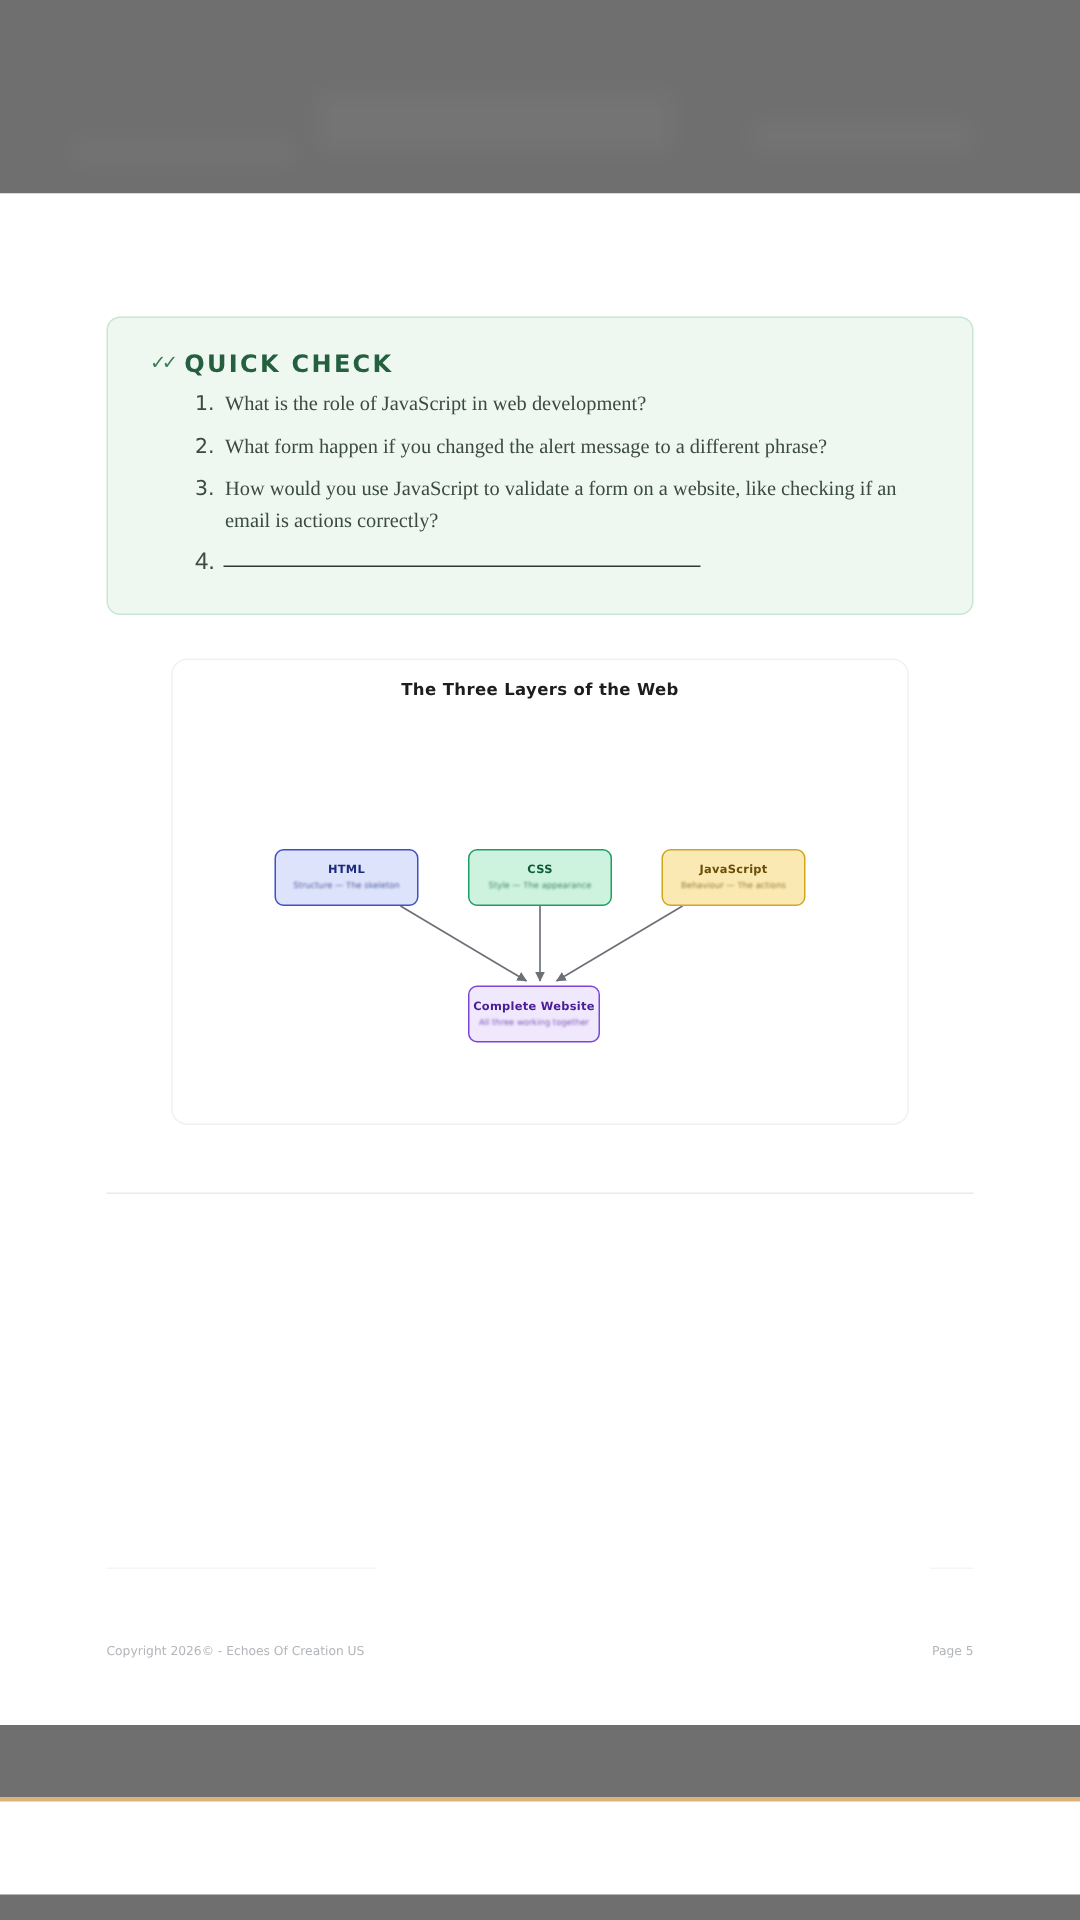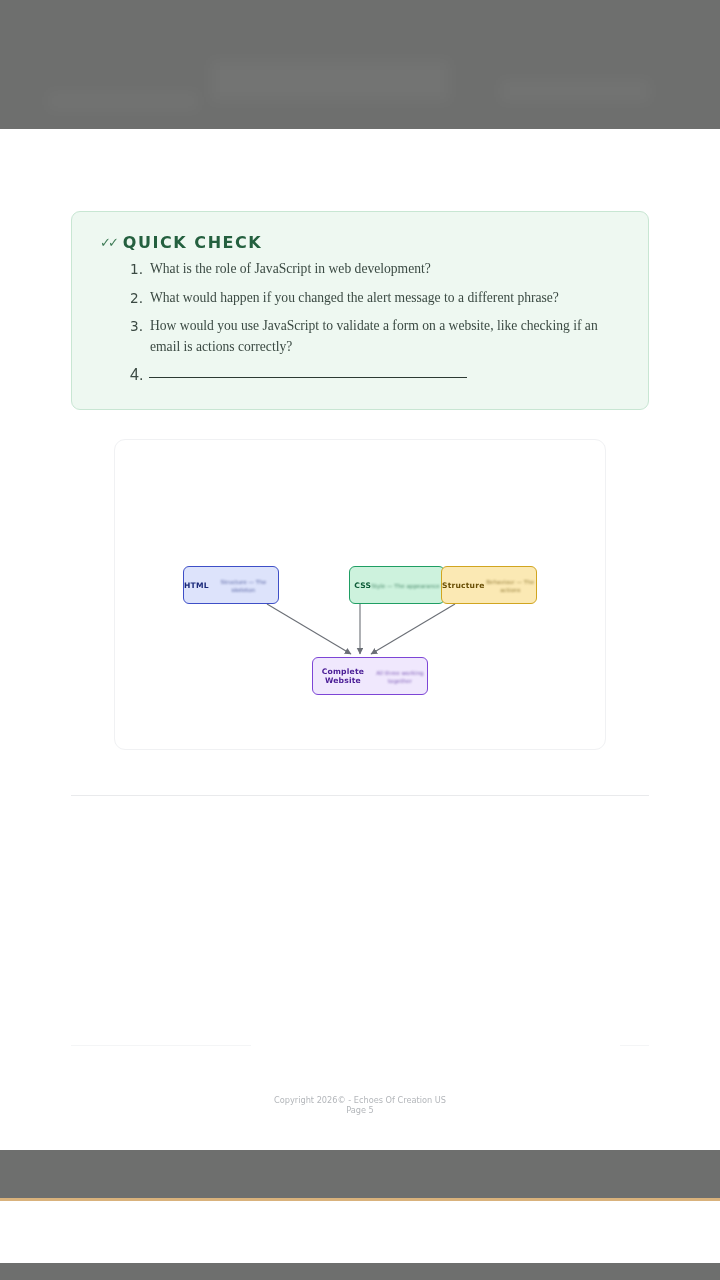--- a/index.html
+++ b/index.html
@@ -122,21 +122,21 @@
     color: #1d1d1f;
     letter-spacing: 0.25px;
     font-family: "DejaVu Sans", sans-serif;
   }
   .dnode {
     position: absolute;
     border-radius: 6px;
     border-width: 1.4px;
     border-style: solid;
     display: flex;
-    flex-direction: row;
+    flex-direction: column;
     align-items: center;
     justify-content: center;
     text-align: center;
   }
   .dnode .dn-title {
     font-size: 7.6px;
     font-weight: bold;
     letter-spacing: 0.2px;
     font-family: "DejaVu Sans", sans-serif;
   }
@@ -148,30 +148,30 @@
     filter: blur(0.85px);
     opacity: 0.72;
   }
   .node-html {
     left: 68px; top: 126px; width: 96px; height: 38px;
     background: #dde3fb; border-color: #3e4fc7;
   }
   .node-html .dn-title, .node-html .dn-sub { color: #1b2a7a; }
   .node-css {
     left: 197px; top: 126px; width: 96px; height: 38px;
-    background: #cdf2dd; border-color: #1f9e63; margin-left: 37px;
+    background: #cdf2dd; border-color: #1f9e63;
   }
   .node-css .dn-title, .node-css .dn-sub { color: #0d5c38; }
   .node-js {
     left: 326px; top: 126px; width: 96px; height: 38px;
     background: #fbe9b4; border-color: #d1a520;
   }
   .node-js .dn-title, .node-js .dn-sub { color: #6a5007; }
   .node-site {
-    left: 197px; top: 217px; width: 116px; height: 38px;
+    left: 197px; top: 217px; width: 88px; height: 38px;
     background: #f0e8fd; border-color: #7d45d6;
   }
   .node-site .dn-title, .node-site .dn-sub { color: #4a1d96; }
   .diagram-svg {
     position: absolute;
     left: 0; top: 0;
     width: 492px; height: 311px;
     overflow: visible;
   }
 
@@ -202,21 +202,20 @@
     position: absolute;
     left: 71px;
     top: 966px;
     width: 578px;
     display: flex;
     justify-content: space-between;
     align-items: center;
     color: #b3b6ba;
     font-size: 8.2px;
     font-family: "DejaVu Sans", sans-serif;
-    flex-direction: column;
   }
 
   
   .bottom-band {
     position: absolute;
     left: 0; top: 1150px;
     width: 720px; height: 48px;
     background: #6e6f6e;
   }
   .gold-rule {
@@ -268,34 +267,35 @@
         <span class="qc-title">QUICK CHECK</span>
       </div>
 
       <ol class="qc-list" style="list-style:none">
         <li class="qc-item">
           <span class="qc-num">1.</span>
           <span class="qc-text">What is the role of JavaScript in web development?</span>
         </li>
         <li class="qc-item">
           <span class="qc-num">2.</span>
-          <span class="qc-text">What would happen if you changed the alert message to a different phrase?</span>
+          <span class="qc-text">What form happen if you changed the alert message to a different phrase?</span>
         </li>
         <li class="qc-item">
           <span class="qc-num">3.</span>
           <span class="qc-text">How would you use JavaScript to validate a form on a website, like checking if an email is actions correctly?</span>
         </li>
         <li class="qc-blank-row">
           <span class="qc-num">4.</span>
           <span class="qc-blank-line"></span>
         </li>
       </ol>
     </section>
 
     <section class="diagram-card">
+      <div class="diagram-title">The Three Layers of the Web</div>
 
       <svg class="diagram-svg" viewBox="0 0 492 311">
         <defs>
           <marker id="arw" markerWidth="7" markerHeight="7" refX="5.6" refY="3" orient="auto">
             <path d="M0,0 L6,3 L0,6 z" fill="#6b6f76"></path>
           </marker>
         </defs>
         <path d="M152,164 L236,214" stroke="#6b6f76" stroke-width="1.1" fill="none" marker-end="url(#arw)"></path>
         <path d="M245,164 L245,214" stroke="#6b6f76" stroke-width="1.1" fill="none" marker-end="url(#arw)"></path>
         <path d="M340,164 L256,214" stroke="#6b6f76" stroke-width="1.1" fill="none" marker-end="url(#arw)"></path>
@@ -305,21 +305,21 @@
         <div class="dn-title">HTML</div>
         <div class="dn-sub">Structure — The skeleton</div>
       </div>
 
       <div class="dnode node-css">
         <div class="dn-title">CSS</div>
         <div class="dn-sub">Style — The appearance</div>
       </div>
 
       <div class="dnode node-js">
-        <div class="dn-title">Structure</div>
+        <div class="dn-title">JavaScript</div>
         <div class="dn-sub">Behaviour — The actions</div>
       </div>
 
       <div class="dnode node-site">
         <div class="dn-title">Complete Website</div>
         <div class="dn-sub">All three working together</div>
       </div>
     </section>
 
     <div class="divider"></div>

